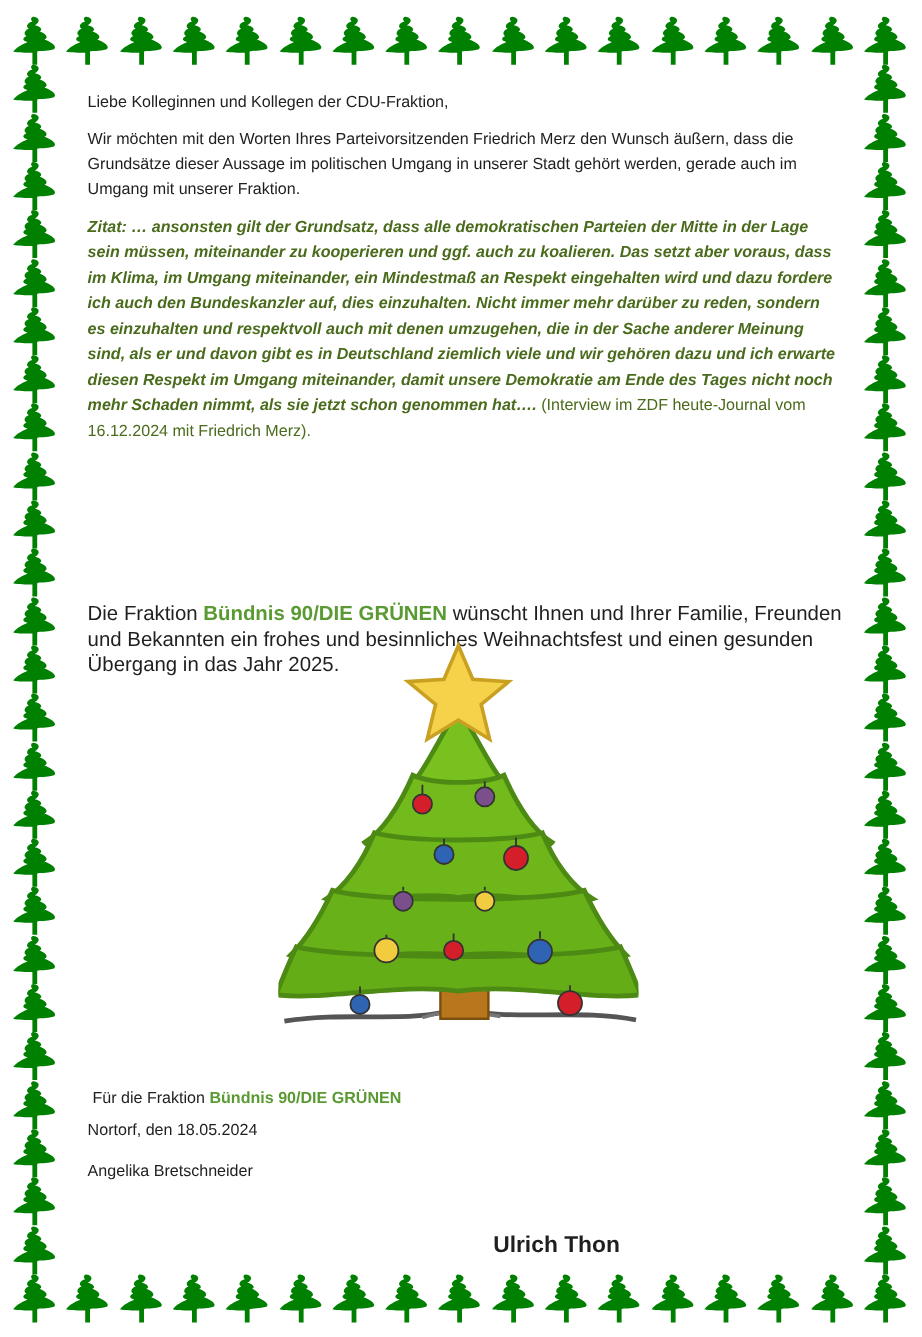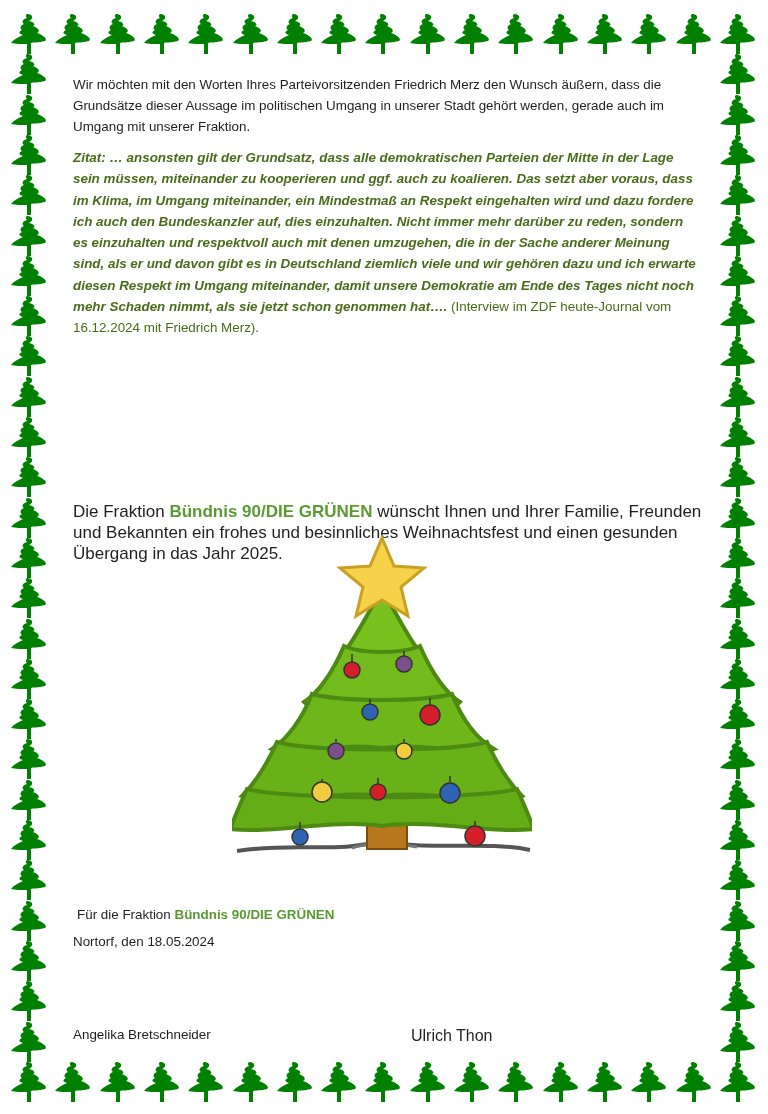--- a/index.html
+++ b/index.html
@@ -10,22 +10,22 @@
   .page p { margin: 0; }
   .salutation { margin-bottom: 10px !important; }
   .para { margin-bottom: 10px !important; }
   .quote { color: #4a6b1c; font-style: italic; font-weight: bold; line-height: 21.3px; }
   .quote .source { font-style: normal; font-weight: normal; }
   .green-bold { color: #5a9a32; font-weight: bold; }
   .wish { position: absolute; left: 73px; top: 484px; width: 640px; font-size: 17px; line-height: 21px; }
   .xmas-tree { position: absolute; left: 232px; top: 534px; width: 300px; height: 330px; }
   .closing { position: absolute; left: 73px; top: 903px; font-size: 13.4px; }
   .place-date { position: absolute; left: 73px; top: 934px; font-size: 13.4px; }
-  .sig-left { position: absolute; left: 73px; top: 1027px; font-size: 13.4px; }
-  .sig-right { position: absolute; left: 411px; top: 1027px; font-size: 16px; }
+  .sig-left { position: absolute; left: 73px; top: 968px; font-size: 13.4px; }
+  .sig-right { position: absolute; left: 411px; top: 1027px; font-size: 19px; font-weight: bold; }
 </style>
 </head>
 <body>
 
 <div id="border">
     <div class="border-tree" style="left: 8px; top: 12px;"><svg viewBox="0 0 44 44" width="44" height="44">
         <path fill="#008000" d="M20 2 C26 3 25 7 21 9 C26 10 28 13 25 14 C30 16 33 19 29 21 C35 23 40 27 37 29 C30 31 25 30 23 31 L23 42 L19 42 L19 32 C14 32 7 32 3 31 C6 27 11 25 15 23 C11 22 10 20 14 18 C11 16 13 13 16 12 C13 10 15 7 19 6 C17 4 18 2 20 2 Z"></path>
       </svg></div>
     <div class="border-tree" style="left: 8px; top: 1060px;"><svg viewBox="0 0 44 44" width="44" height="44">
         <path fill="#008000" d="M20 2 C26 3 25 7 21 9 C26 10 28 13 25 14 C30 16 33 19 29 21 C35 23 40 27 37 29 C30 31 25 30 23 31 L23 42 L19 42 L19 32 C14 32 7 32 3 31 C6 27 11 25 15 23 C11 22 10 20 14 18 C11 16 13 13 16 12 C13 10 15 7 19 6 C17 4 18 2 20 2 Z"></path>
@@ -272,20 +272,21 @@
       </svg></div>
     <div class="border-tree" style="left: 8px; top: 1019.5px;"><svg viewBox="0 0 44 44" width="44" height="44">
         <path fill="#008000" d="M20 2 C26 3 25 7 21 9 C26 10 28 13 25 14 C30 16 33 19 29 21 C35 23 40 27 37 29 C30 31 25 30 23 31 L23 42 L19 42 L19 32 C14 32 7 32 3 31 C6 27 11 25 15 23 C11 22 10 20 14 18 C11 16 13 13 16 12 C13 10 15 7 19 6 C17 4 18 2 20 2 Z"></path>
       </svg></div>
     <div class="border-tree" style="left: 717px; top: 1019.5px;"><svg viewBox="0 0 44 44" width="44" height="44">
         <path fill="#008000" d="M20 2 C26 3 25 7 21 9 C26 10 28 13 25 14 C30 16 33 19 29 21 C35 23 40 27 37 29 C30 31 25 30 23 31 L23 42 L19 42 L19 32 C14 32 7 32 3 31 C6 27 11 25 15 23 C11 22 10 20 14 18 C11 16 13 13 16 12 C13 10 15 7 19 6 C17 4 18 2 20 2 Z"></path>
       </svg></div>
   </div>
 
 <div class="page">
+  <p class="salutation">Liebe Kolleginnen und Kollegen der CDU-Fraktion,</p>
   <p class="para">Wir möchten mit den Worten Ihres Parteivorsitzenden Friedrich Merz den Wunsch äußern, dass die Grundsätze dieser Aussage im politischen Umgang in unserer Stadt gehört werden, gerade auch im Umgang mit unserer Fraktion.</p>
   <p class="quote"><span>Zitat: … ansonsten gilt der Grundsatz, dass alle demokratischen Parteien der Mitte in der Lage sein müssen, miteinander zu kooperieren und ggf. auch zu koalieren. Das setzt aber voraus, dass im Klima, im Umgang miteinander, ein Mindestmaß an Respekt eingehalten wird und dazu fordere ich auch den Bundeskanzler auf, dies einzuhalten. Nicht immer mehr darüber zu reden, sondern es einzuhalten und respektvoll auch mit denen umzugehen, die in der Sache anderer Meinung sind, als er und davon gibt es in Deutschland ziemlich viele und wir gehören dazu und ich erwarte diesen Respekt im Umgang miteinander, damit unsere Demokratie am Ende des Tages nicht noch mehr Schaden nimmt, als sie jetzt schon genommen hat….</span><span class="source"> (Interview im ZDF heute-Journal vom 16.12.2024 mit Friedrich Merz).</span></p>
 </div>
 
 <p class="wish"><span>Die Fraktion </span><span class="green-bold">Bündnis 90/DIE GRÜNEN</span><span> wünscht Ihnen und Ihrer Familie, Freunden und Bekannten ein frohes und besinnliches Weihnachtsfest und einen gesunden Übergang in das Jahr 2025.</span></p>
 
 <svg class="xmas-tree" viewBox="0 0 300 330">
 
   <path d="M5 317 C60 308 110 320 150 306 C190 318 250 306 298 316" stroke="#555" stroke-width="4" fill="none"></path>
   <path d="M120 314 C140 307 160 309 185 313" stroke="#777" stroke-width="3" fill="none"></path>

